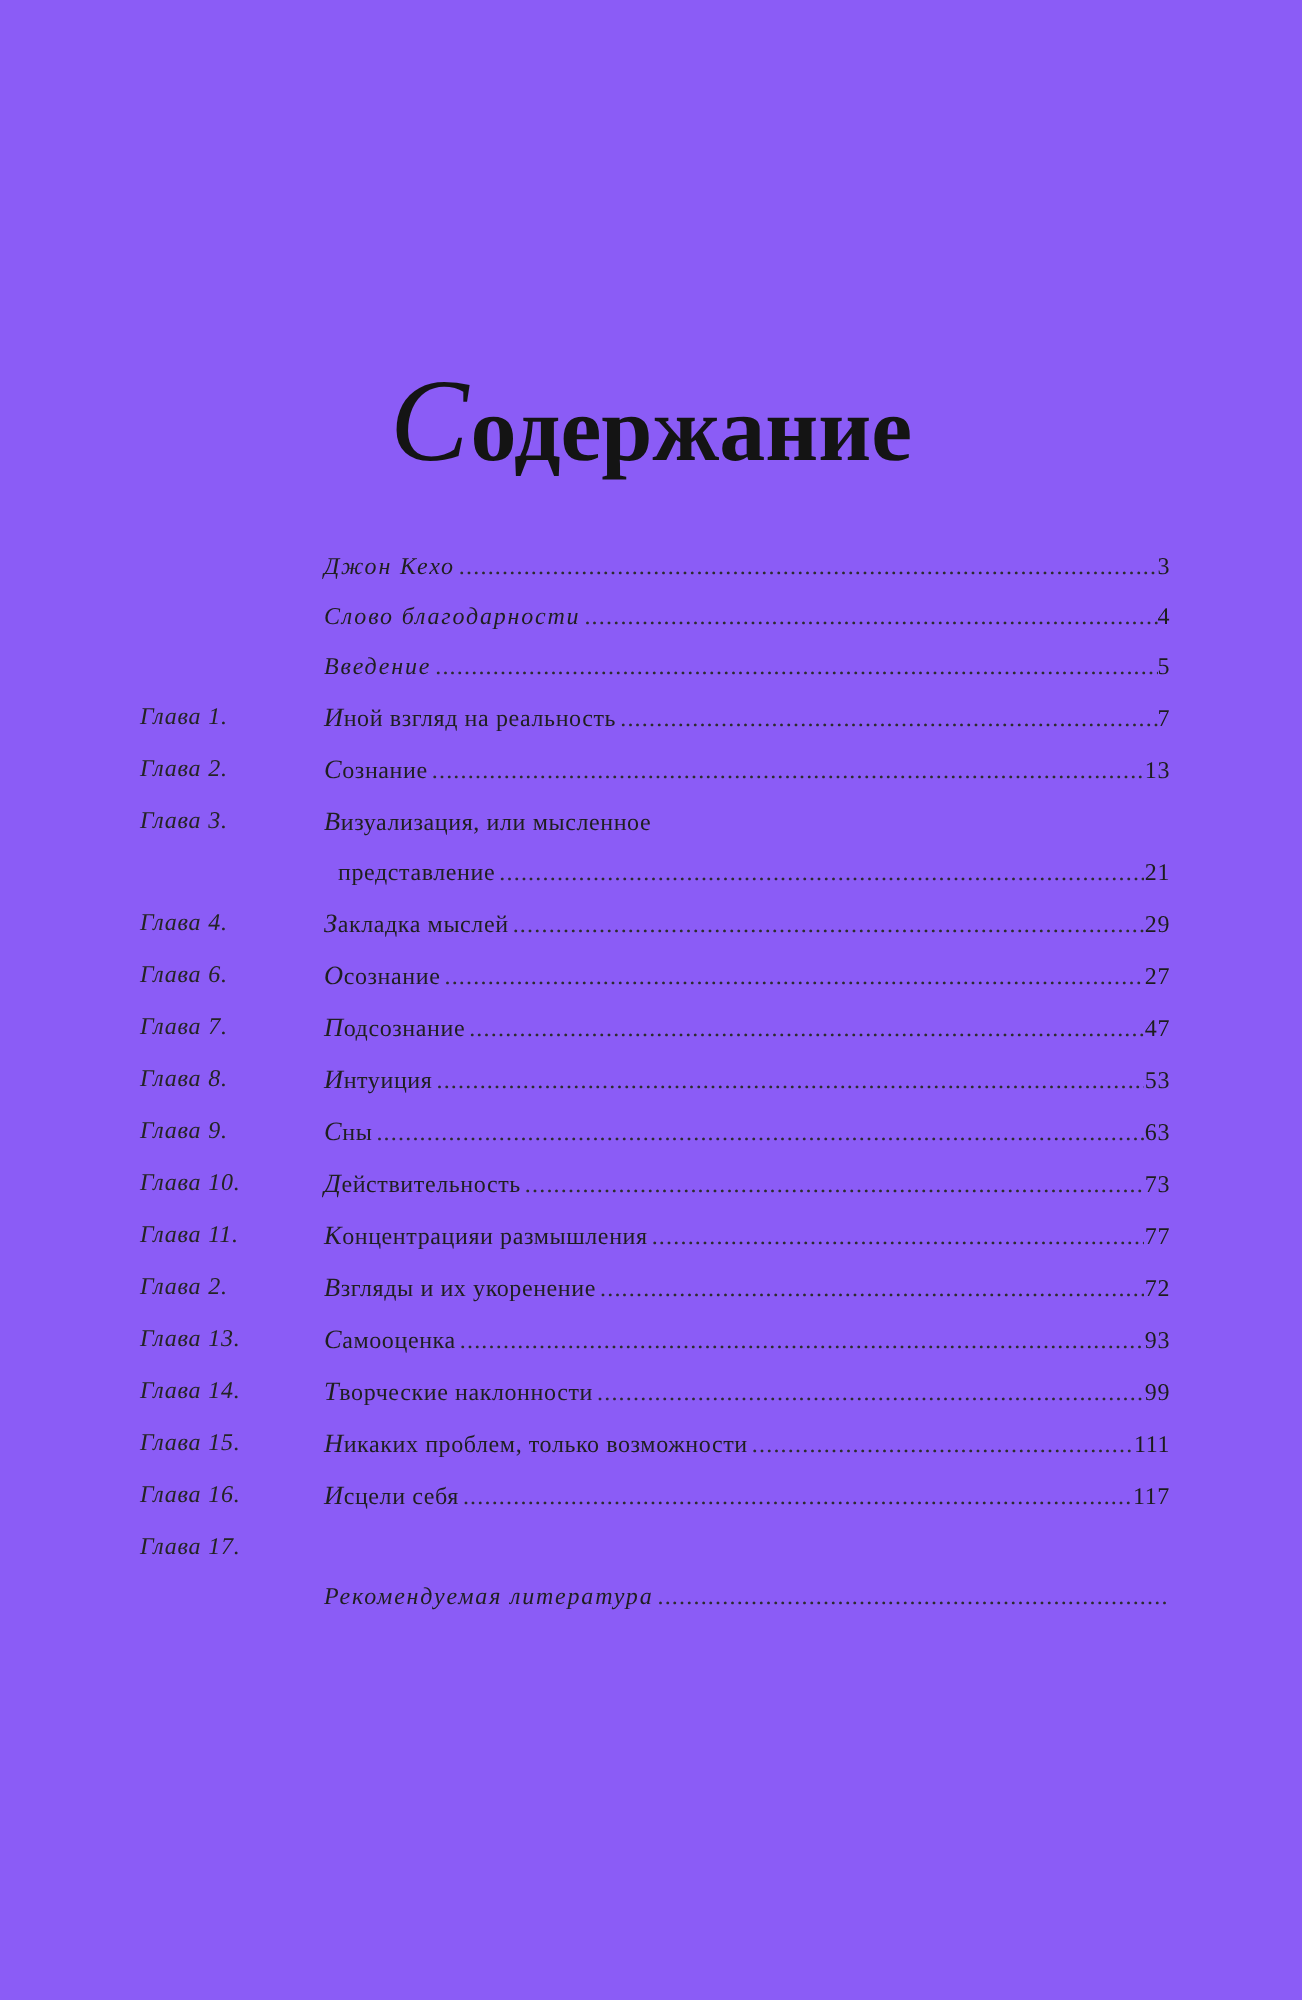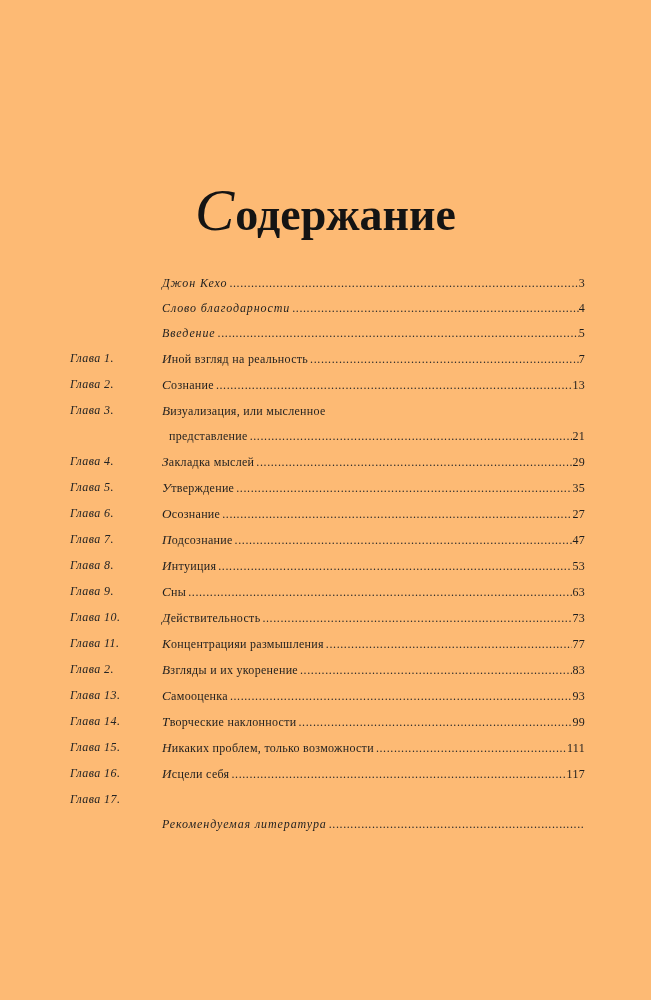--- a/index.html
+++ b/index.html
@@ -4,21 +4,21 @@
 <style>
   html, body {
     margin: 0;
     padding: 0;
     background: #ffffff;
   }
   .page {
     position: relative;
     width: 651px;
     height: 1000px;
-    background: #fdba74;
+    background: #8b5cf6;
     color: #1f1f1f;
     font-family: "Liberation Serif", "DejaVu Serif", serif;
     overflow: hidden;
   }
   .page-title {
     position: absolute;
     top: 178px;
     left: 0;
     width: 100%;
     margin: 0;
@@ -181,30 +181,20 @@
       <span class="chapter-label">Глава 4.</span>
       <div class="entry-content">
           <div class="entry-line">
             <span class="line-text fancy-first"><span class="initial">З</span>акладка мыслей</span>
             <span class="leader"></span>
             <span class="page-num">29</span>
           </div>
         </div>
     </div>
 
-    <div class="toc-row">
-      <span class="chapter-label">Глава 5.</span>
-      <div class="entry-content">
-          <div class="entry-line">
-            <span class="line-text fancy-first"><span class="initial">У</span>тверждение</span>
-            <span class="leader"></span>
-            <span class="page-num">35</span>
-          </div>
-        </div>
-    </div>
 
     <div class="toc-row">
       <span class="chapter-label">Глава 6.</span>
       <div class="entry-content">
           <div class="entry-line">
             <span class="line-text fancy-first"><span class="initial">О</span>сознание</span>
             <span class="leader"></span>
             <span class="page-num">27</span>
           </div>
         </div>
@@ -264,21 +254,21 @@
           </div>
         </div>
     </div>
 
     <div class="toc-row">
       <span class="chapter-label">Глава 2.</span>
       <div class="entry-content">
           <div class="entry-line">
             <span class="line-text fancy-first"><span class="initial">В</span>згляды и их укоренение</span>
             <span class="leader"></span>
-            <span class="page-num">83</span>
+            <span class="page-num">72</span>
           </div>
         </div>
     </div>
 
     <div class="toc-row">
       <span class="chapter-label">Глава 13.</span>
       <div class="entry-content">
           <div class="entry-line">
             <span class="line-text fancy-first"><span class="initial">С</span>амооценка</span>
             <span class="leader"></span>

